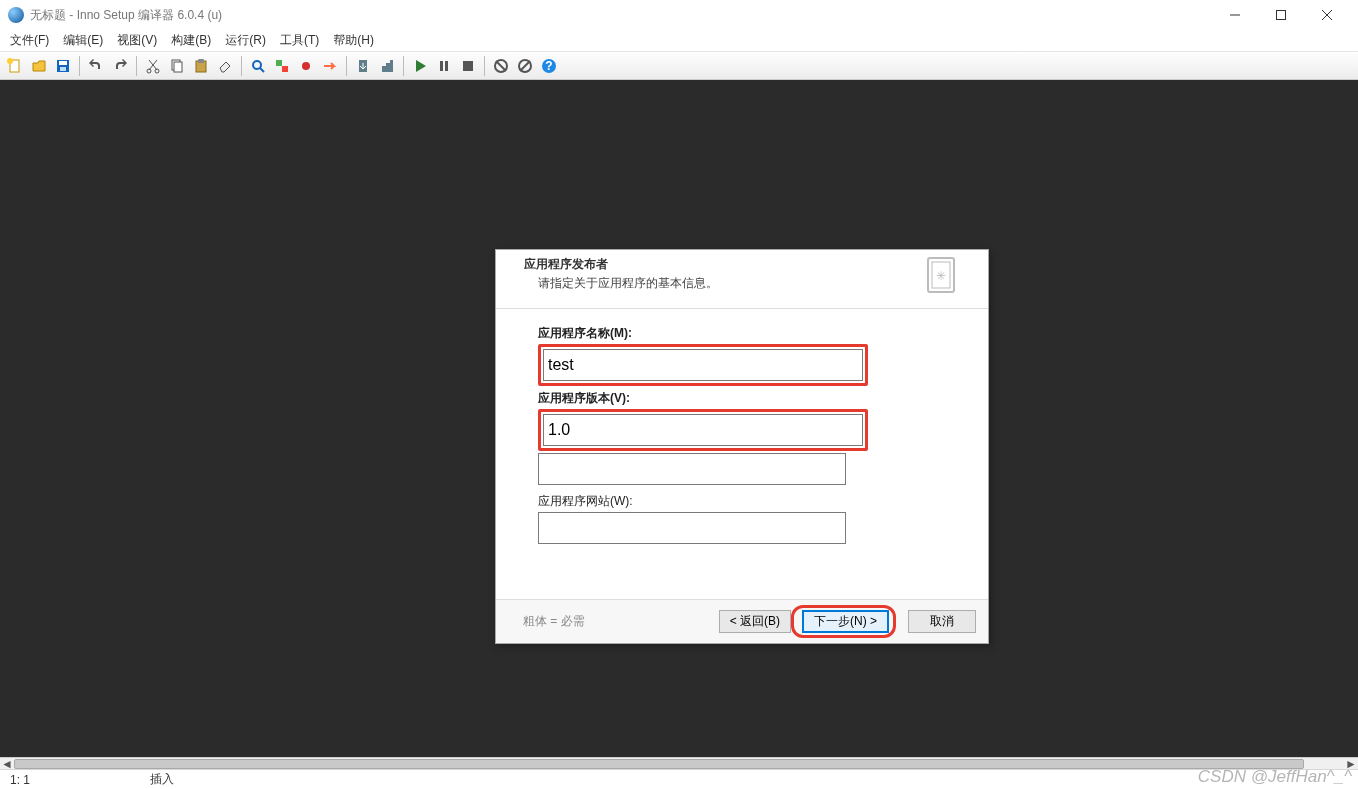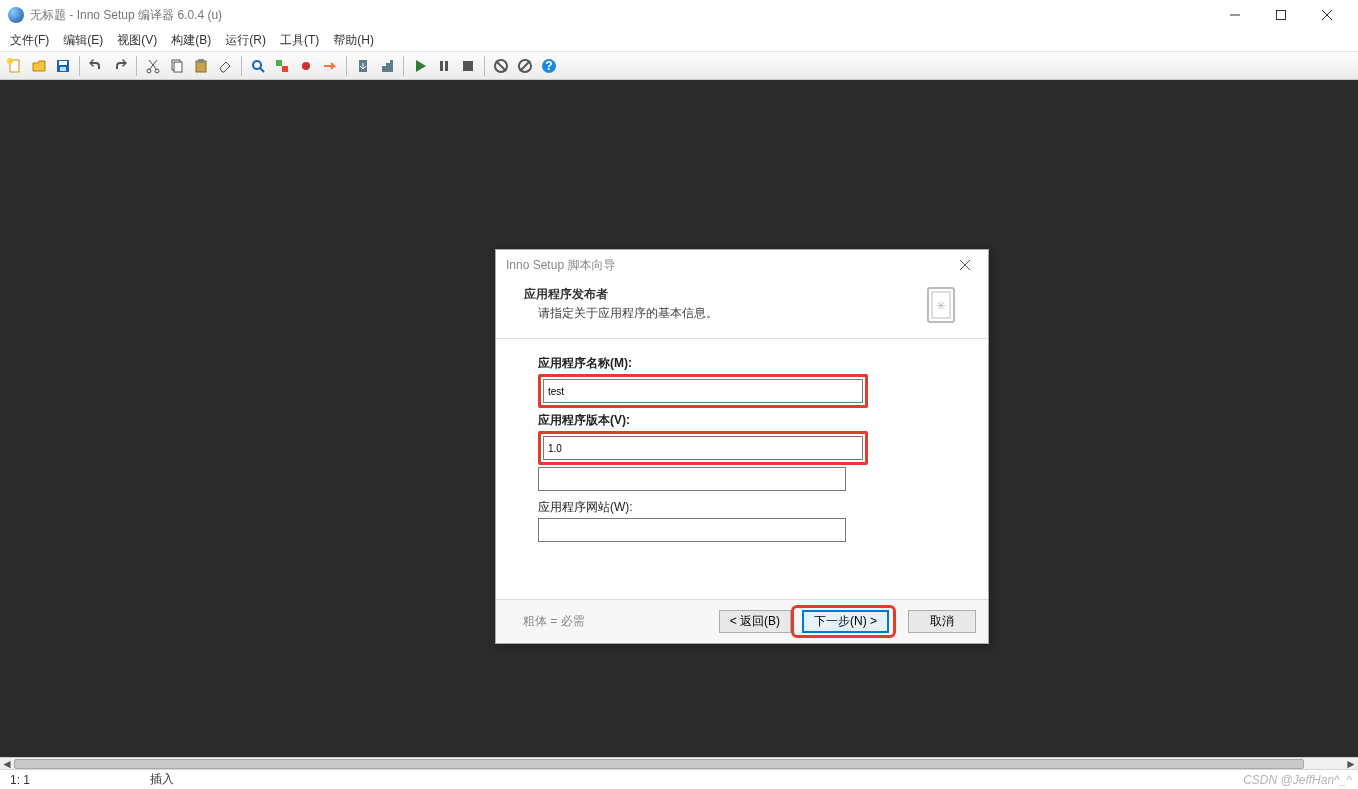--- a/index.html
+++ b/index.html
@@ -21,47 +21,47 @@
 .editor { height: calc(789px - 30px - 22px - 28px - 12px - 20px); background: #2b2b2b; position: relative; overflow: hidden; }
 
 .hscroll { height: 12px; background: #f0f0f0; border-top: 1px solid #ccc; display: flex; align-items: center; }
 .hscroll .larrow, .hscroll .rarrow { width: 14px; height: 12px; display: flex; align-items: center; justify-content: center; color: #555; }
 .hscroll .track { flex: 1; height: 12px; background: #f0f0f0; position: relative; }
 .hscroll .thumb { position: absolute; left: 0; top: 1px; height: 10px; width: 97%; background: #c9c9c9; border: 1px solid #a8a8a8; border-radius: 2px; }
 
 .statusbar { height: 20px; background: #fff; border-top: 1px solid #d8d8d8; display: flex; align-items: center; padding: 0 10px; color: #333; position: relative; }
 .statusbar .pos { width: 80px; }
 .statusbar .mode { margin-left: 60px; }
-.watermark { position: absolute; right: 6px; bottom: 2px; color: rgba(120,120,120,0.55); font-size: 12px; font-style: italic; pointer-events: none; }
+.watermark { position: absolute; right: 6px; bottom: 2px; color: rgba(120,120,120,0.55); font-size: 17px; font-style: italic; pointer-events: none; }
 
 
 .dialog { position: absolute; left: 495px; top: 249px; width: 494px; height: 395px; background: #fff; border: 1px solid #aaa; box-shadow: 2px 2px 8px rgba(0,0,0,0.3); display: flex; flex-direction: column; }
 .dlg-title { height: 30px; display: flex; align-items: center; padding: 0 10px; color: #888; }
 .dlg-title .t { flex: 1; }
 .dlg-close { width: 26px; height: 22px; display: flex; align-items: center; justify-content: center; color: #555; }
 .dlg-head { padding: 6px 28px 10px 28px; display: flex; }
 .dlg-head .txt { flex: 1; }
 .dlg-head .h1 { font-weight: bold; color: #333; margin-bottom: 2px; }
 .dlg-head .h2 { color: #444; padding-left: 14px; }
 .dlg-head .doc-icon { width: 36px; height: 42px; margin-left: 6px; }
 .divider { height: 1px; background: #ddd; margin: 0 0 12px 0; }
 
 .form { padding: 0 42px; flex: 1; }
 .lbl { font-weight: bold; color: #222; margin-top: 4px; margin-bottom: 2px; }
-.inp { width: 308px; height: 24px; border: 1px solid #7a7a7a; padding: 0 4px; font-size: 10px; background: #fff; }
+.inp { width: 308px; height: 32px; border: 1px solid #7a7a7a; padding: 0 4px; font-size: 16px; background: #fff; }
 .hi-box { border: 3px solid #e63a2e; border-radius: 2px; padding: 2px; width: 330px; margin-bottom: 2px; }
 .hi-box .inp { width: 100%; border: 1px solid #7a7a7a; }
 .field { margin-bottom: 8px; }
 
 .dlg-footer { height: 44px; border-top: 1px solid #ddd; background: #f7f7f7; display: flex; align-items: center; padding: 0 12px; }
 .req { color: #888; margin-left: 15px; }
 .spacer { flex: 1; }
 .btn { height: 23px; min-width: 68px; background: #e8e8e8; border: 1px solid #adadad; padding: 8px 10px; margin-left: 4px; cursor: default; display: inline-flex; align-items: center; justify-content: center; text-align: center; }
 .btn.primary { border: 2px solid #0078d7; background: #e5f1fb; }
-.hi-wrap { border: 3px solid #e63a2e; border-radius: 6px; padding: 2px 4px; display: inline-flex; }
+.hi-wrap { border: 3px solid #e63a2e; border-radius: 12px; padding: 2px 4px; display: inline-flex; }
 
 svg { display: block; }
 </style>
 </head>
 <body>
 
 <div class="titlebar">
   <div class="app-icon"></div>
   <div class="title-text">无标题 - Inno Setup 编译器 6.0.4 (u)</div>
   <div class="win-controls">
@@ -235,29 +235,20 @@
   <div class="rarrow">►</div>
 </div>
 
 <div class="statusbar">
   <div class="pos">1:   1</div>
   <div class="mode">插入</div>
   <div class="watermark">CSDN @JeffHan^_^</div>
 </div>
 
 <div class="dialog">
-  <div class="dlg-title">
-    <div class="t">Inno Setup 脚本向导</div>
-    <div class="dlg-close">
-      <svg width="10" height="10">
-          <line x1="0" y1="0" x2="10" y2="10" stroke="#555"></line>
-          <line x1="10" y1="0" x2="0" y2="10" stroke="#555"></line>
-        </svg>
-    </div>
-  </div>
   <div class="dlg-head">
     <div class="txt">
       <div class="h1">应用程序发布者</div>
       <div class="h2">请指定关于应用程序的基本信息。</div>
     </div>
     <div class="doc-icon">
       <svg width="36" height="42">
           <rect x="4" y="2" width="26" height="34" rx="2" fill="none" stroke="#bbb" stroke-width="2"></rect>
           <rect x="8" y="6" width="18" height="26" fill="none" stroke="#bbb"></rect>
           <text x="17" y="24" text-anchor="middle" fill="#bbb" font-size="16">✳</text>

